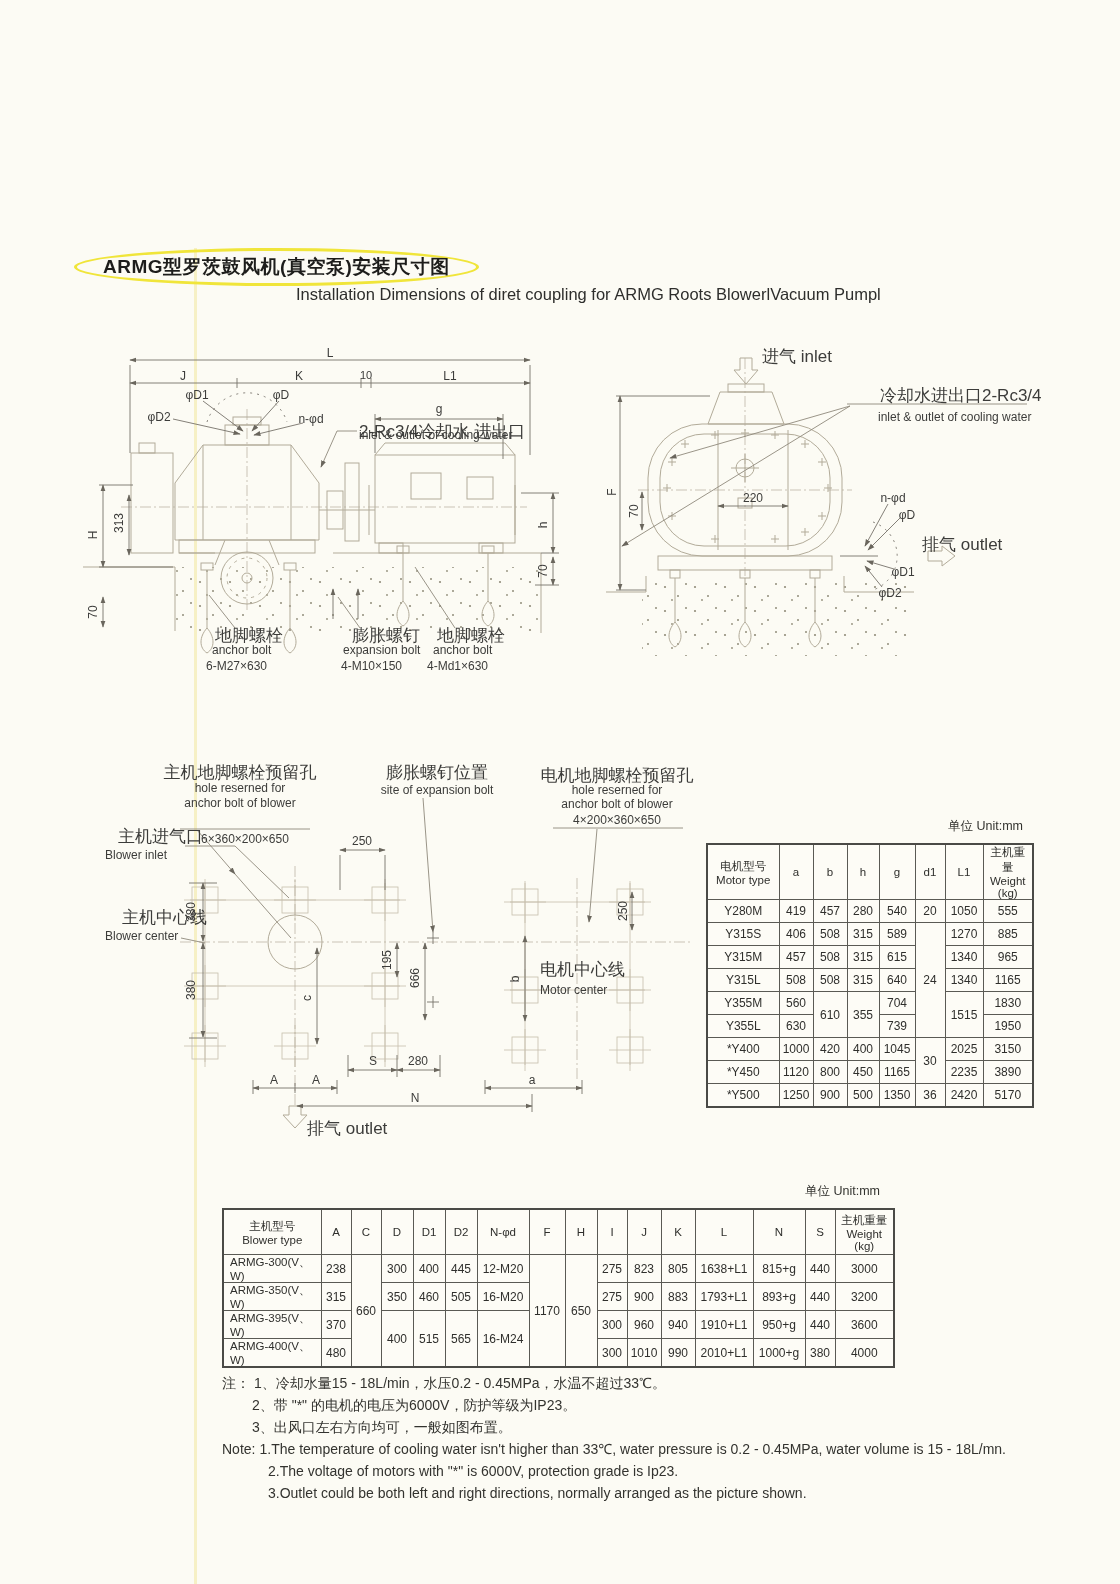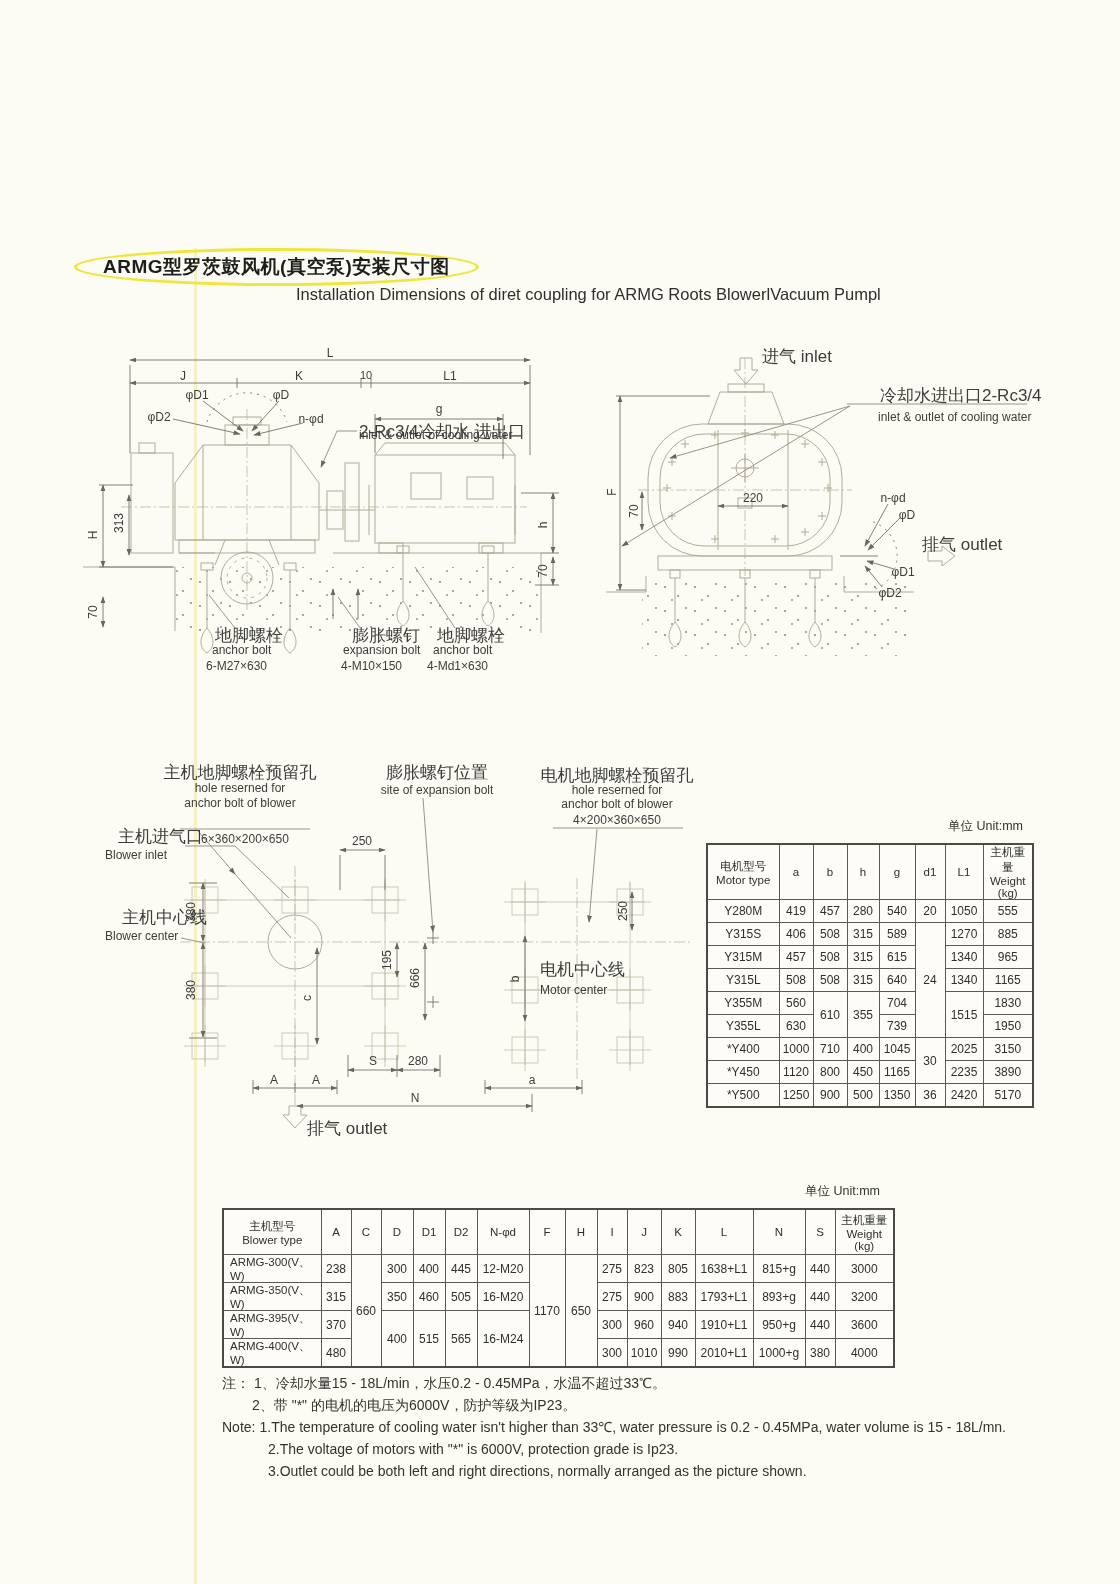--- a/index.html
+++ b/index.html
@@ -446,21 +446,21 @@
         </tr>
         <tr>
           <td>Y355L</td>
           <td>630</td>
           <td>739</td>
           <td>1950</td>
         </tr>
         <tr>
           <td>*Y400</td>
           <td>1000</td>
-          <td>710</td>
+          <td>420</td>
           <td>400</td>
           <td>1045</td>
           <td rowspan="2">30</td>
           <td>2025</td>
           <td>3150</td>
         </tr>
         <tr>
           <td>*Y450</td>
           <td>1120</td>
           <td>800</td>
@@ -587,16 +587,17 @@
           <td>380</td>
           <td>4000</td>
         </tr>
       </tbody>
     </table>
   </div>
 
 <div class="notes">
   <div class="note-line"><span class="np">注：</span><span>1、冷却水量15 - 18L/min，水压0.2 - 0.45MPa，水温不超过33℃。</span></div>
   <div class="note-line ind-cn"><span>2、带 "*" 的电机的电压为6000V，防护等级为IP23。</span></div>
+  <div class="note-line ind-cn"><span>3、出风口左右方向均可，一般如图布置。</span></div>
   <div class="note-line"><span class="np">Note:</span><span>1.The temperature of cooling water isn't higher than 33℃, water pressure is 0.2 - 0.45MPa, water volume is 15 - 18L/mn.</span></div>
   <div class="note-line ind-en"><span>2.The voltage of motors with "*" is 6000V, protection grade is Ip23.</span></div>
   <div class="note-line ind-en"><span>3.Outlet could be both left and right directions, normally arranged as the picture shown.</span></div>
 </div>
 
 </body></html>

